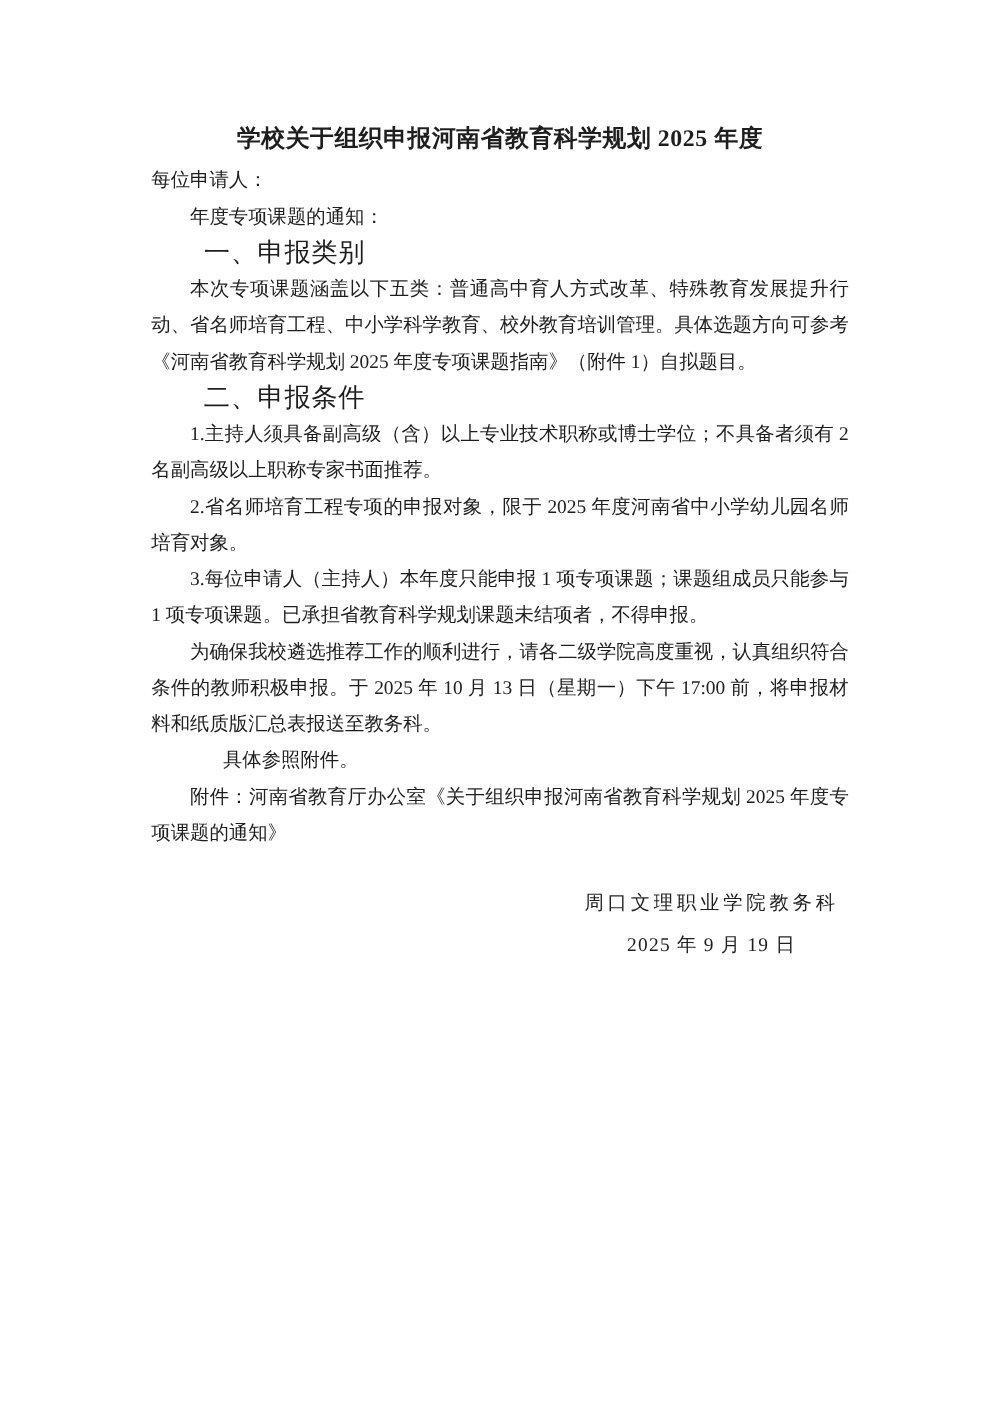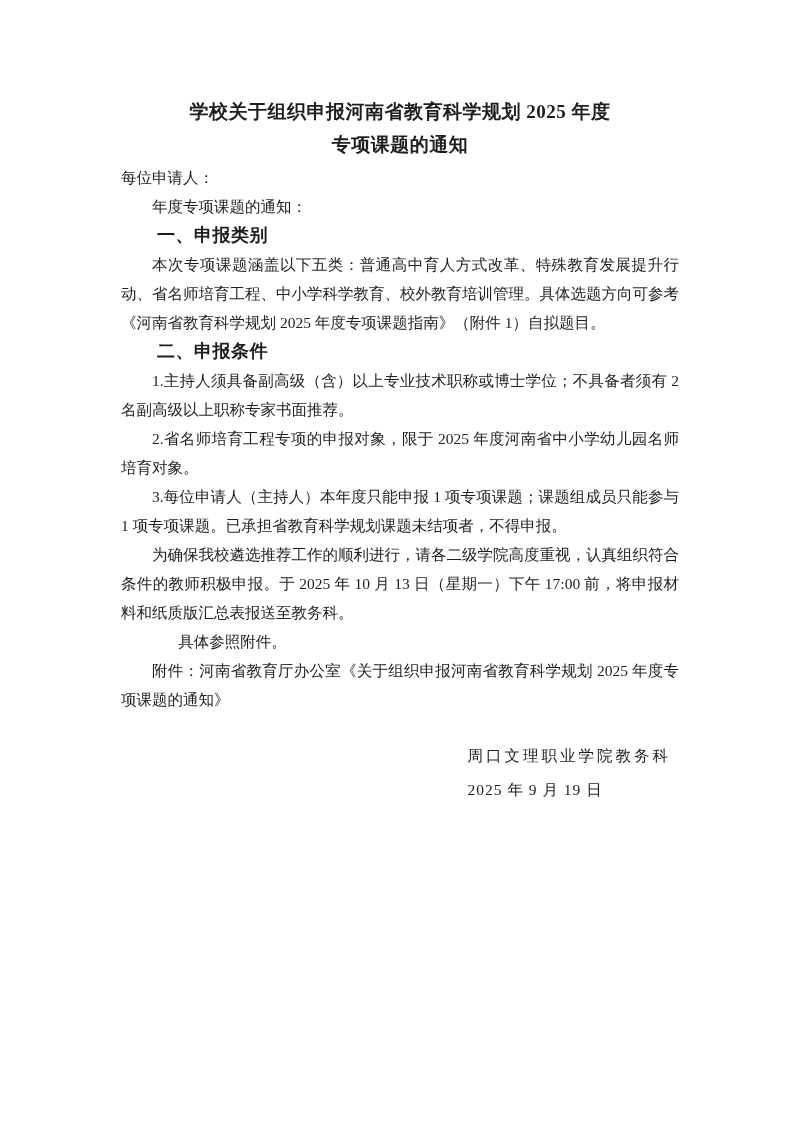--- a/index.html
+++ b/index.html
@@ -42,37 +42,37 @@
     text-indent: 0;
   }
   .para {
     margin: 0;
     text-indent: 2em;
     text-align: justify;
   }
   .heading {
     margin: 0;
     text-indent: 2em;
-    font-weight: bold;
+    font-weight: normal;
     font-family: "Liberation Sans", "DejaVu Sans", sans-serif;
-    font-size: 18px;
+    font-size: 21px;
     letter-spacing: 0.5px;
   }
   .note {
     margin: 0;
     text-indent: 3.7em;
   }
   .signature {
     margin-top: 26px;
     text-align: right;
     padding-right: 8px;
   }
   .signature-inner {
     display: inline-block;
-    text-align: left;
+    text-align: center;
     font-family: Liberation Serif, serif;
   }
   .sig-org {
     display: block;
     font-size: 15.5px;
     line-height: 32px;
     letter-spacing: 3px;
   }
   .sig-date {
     display: block;
@@ -81,21 +81,20 @@
     letter-spacing: 1px;
   }
 </style>
 </head>
 <body>
 
 <div class="page">
 
   <h1 class="doc-title">
     <span class="title-line">学校关于组织申报河南省教育科学规划 2025 年度</span>
-    <span class="title-line">专项课题的通知</span>
   </h1>
 
   <div class="content">
 
     <p class="salutation">每位申请人：</p>
 
     <p class="para">年度专项课题的通知：</p>
     <p class="heading">一、申报类别</p>
     <p class="para">本次专项课题涵盖以下五类：普通高中育人方式改革、特殊教育发展提升行动、省名师培育工程、中小学科学教育、校外教育培训管理。具体选题方向可参考《河南省教育科学规划 2025 年度专项课题指南》（附件 1）自拟题目。</p>
     <p class="heading">二、申报条件</p>

